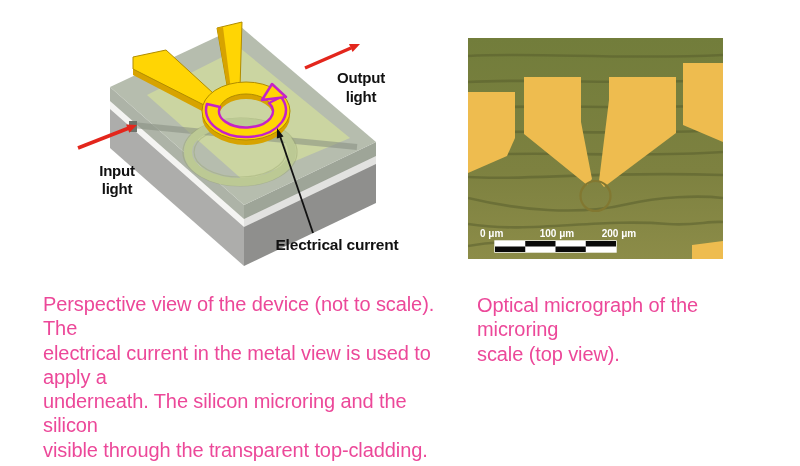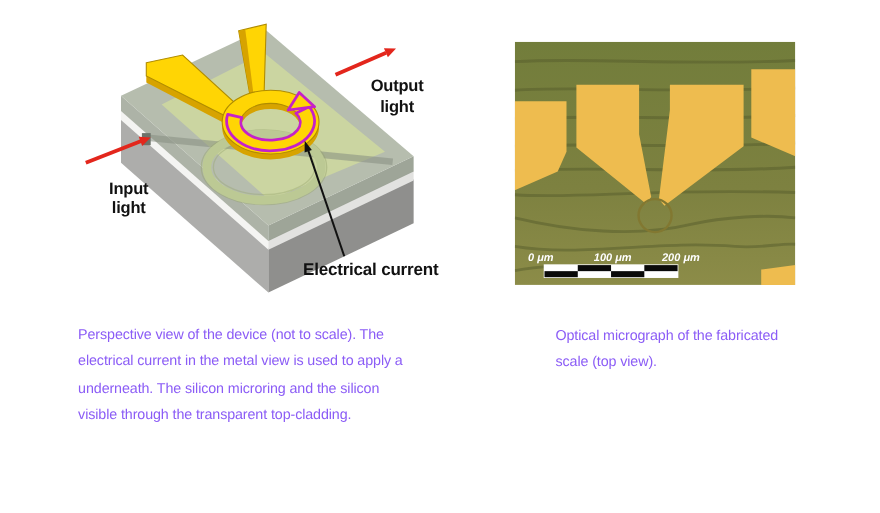--- a/index.html
+++ b/index.html
@@ -3,25 +3,24 @@
 <meta charset="utf-8">
 <style>
   html,body{margin:0;padding:0;}
   body{
     width:800px;height:466px;position:relative;overflow:hidden;
     background:#ffffff;
     font-family:"Liberation Sans","DejaVu Sans",sans-serif;
   }
   .panel{position:absolute;}
   #diagram-panel{left:55px;top:5px;width:370px;height:270px;}
-  #micrograph-panel{left:468px;top:38px;width:255px;height:221px;font-style:italic;}
+  #micrograph-panel{left:468px;top:38px;width:255px;height:221px;}
   .caption{
-    position:absolute;color:#8b5cf6;font-size:13px;line-height:24.3px;
+    position:absolute;color:#ec4899;font-size:20px;line-height:24.3px;
     letter-spacing:-0.1px;
-    margin-left:28px;
   }
   #left-caption{left:43px;top:292px;width:410px;}
   #right-caption{left:477px;top:293px;width:300px;}
   svg{display:block;}
   svg text{font-family:"Liberation Sans","DejaVu Sans",sans-serif;}
   .diagram-label{font-weight:bold;font-size:15px;fill:#111;letter-spacing:-0.2px;}
   .scale-label{font-weight:bold;font-size:10px;fill:#ffffff;}
 </style>
 </head>
 <body>
@@ -133,15 +132,15 @@
 </div>
 
 <div class="caption" id="left-caption">
   <div>Perspective view of the device (not to scale). The</div>
   <div>electrical current in the metal view is used to apply a</div>
   <div>underneath. The silicon microring and the silicon</div>
   <div>visible through the transparent top-cladding.</div>
 </div>
 
 <div class="caption" id="right-caption">
-  <div>Optical micrograph of the fabricated</div>
+  <div>Optical micrograph of the microring</div>
   <div>scale (top view).</div>
 </div>
 
 </body></html>

